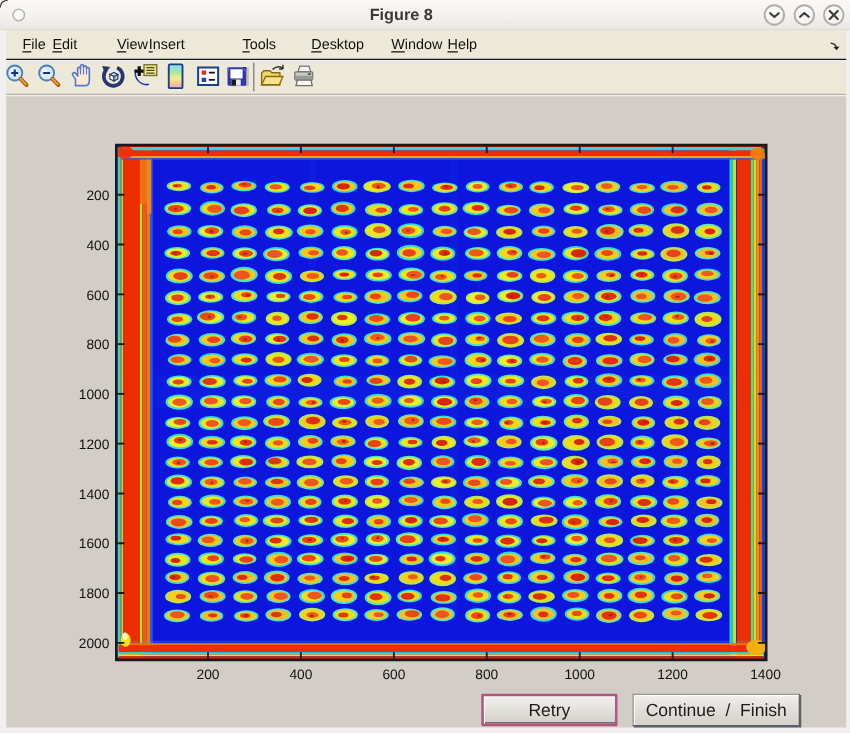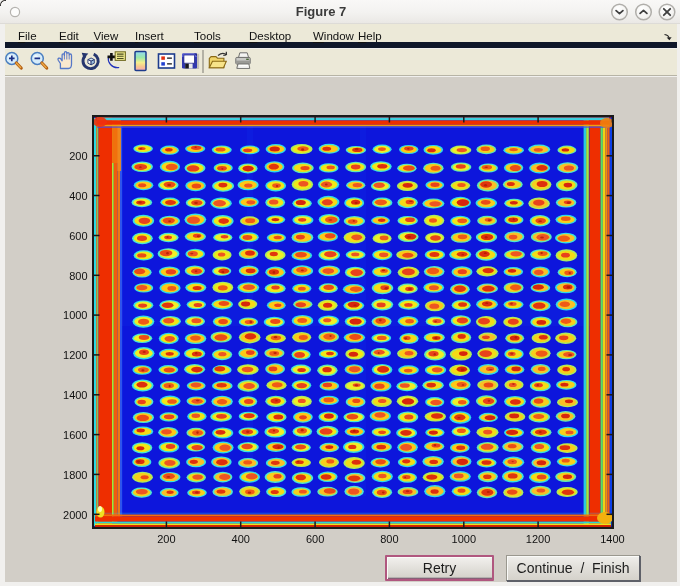--- a/index.html
+++ b/index.html
@@ -7,21 +7,21 @@
 #win { position:absolute; left:0; top:0; width:680px; height:586px;
   border-radius:5px 0 0 0; overflow:hidden; background:#f1f0ee; }
 #corner { position:absolute; left:0; top:0; width:6px; height:6px;
   background:radial-gradient(circle at 6px 6px, transparent 5px, #3c3a38 5.5px); z-index:9; }
 #titlebar { position:absolute; left:0; top:0; width:680px; height:24px;
   background:linear-gradient(#f9f8f7, #f3f2f0 55%, #eae8e5);
   border-bottom:1px solid #dddbd7; }
 #title { position:absolute; left:0; top:0; width:642px; text-align:center;
   font-size:13px; font-weight:bold; color:#3a3a3a; line-height:23px; }
 #menubar { position:absolute; left:5px; top:24px; width:672px; height:24px;
-  background:#ece9d8; border-bottom:6px solid #0f172a; }
+  background:#ece9d8; border-bottom:1px solid #0f172a; }
 .mi { position:absolute; top:0; height:23px; line-height:24px; font-size:11.5px;
   color:#111; }
 .mi u { text-decoration-thickness:1px; text-underline-offset:2px; }
 #toolbar { position:absolute; left:5px; top:49px; width:672px; height:27px;
   background:#ece9d8; border-bottom:1px solid #b7b4a6; }
 #content { position:absolute; left:5px; top:77px; width:672px; height:505px;
   background:#d2cec7; }
 .btn { position:absolute; font-size:14px; color:#1c1c1c; text-align:center; }
 #retry { left:385px; top:555px; width:109px; height:26px; line-height:23px;
   background:linear-gradient(#f2f1ee, #e4e2dd 45%, #d5d2cb 92%, #62626a 96%, #b65c87);
@@ -30,26 +30,26 @@
 #cont { left:506px; top:555px; width:134px; height:26px; line-height:24px;
   background:linear-gradient(#f0efec, #e2e0db 45%, #d5d2cb);
   border:1px solid #9a988f; border-right-color:#5e6068; border-bottom-color:#5e6068;
   box-shadow:inset 1px 1px 0 #fafaf8, 1px 1px 0 #5e6068; }
 svg { position:absolute; left:0; top:0; }
 </style></head>
 <body>
 <div id="win">
   <div id="corner"></div>
   <div id="titlebar"></div>
-  <div id="title">Figure 7</div>
+  <div id="title">Figure 8</div>
   <div id="menubar">
       <div class="mi" style="left:13px"><u>F</u>ile</div>
-      <div class="mi" style="left:54px"><u>E</u>dit</div>
+      <div class="mi" style="left:37px"><u>E</u>dit</div>
       <div class="mi" style="left:88.5px"><u>V</u>iew</div>
-      <div class="mi" style="left:130px"><u>I</u>nsert</div>
+      <div class="mi" style="left:114px"><u>I</u>nsert</div>
       <div class="mi" style="left:189px"><u>T</u>ools</div>
       <div class="mi" style="left:244px"><u>D</u>esktop</div>
       <div class="mi" style="left:308px"><u>W</u>indow</div>
       <div class="mi" style="left:353px"><u>H</u>elp</div>
     </div>
   <div id="toolbar"></div>
   <div id="content"></div>
 
   <svg width="680" height="586" viewBox="0 0 680 586">
     <defs>

